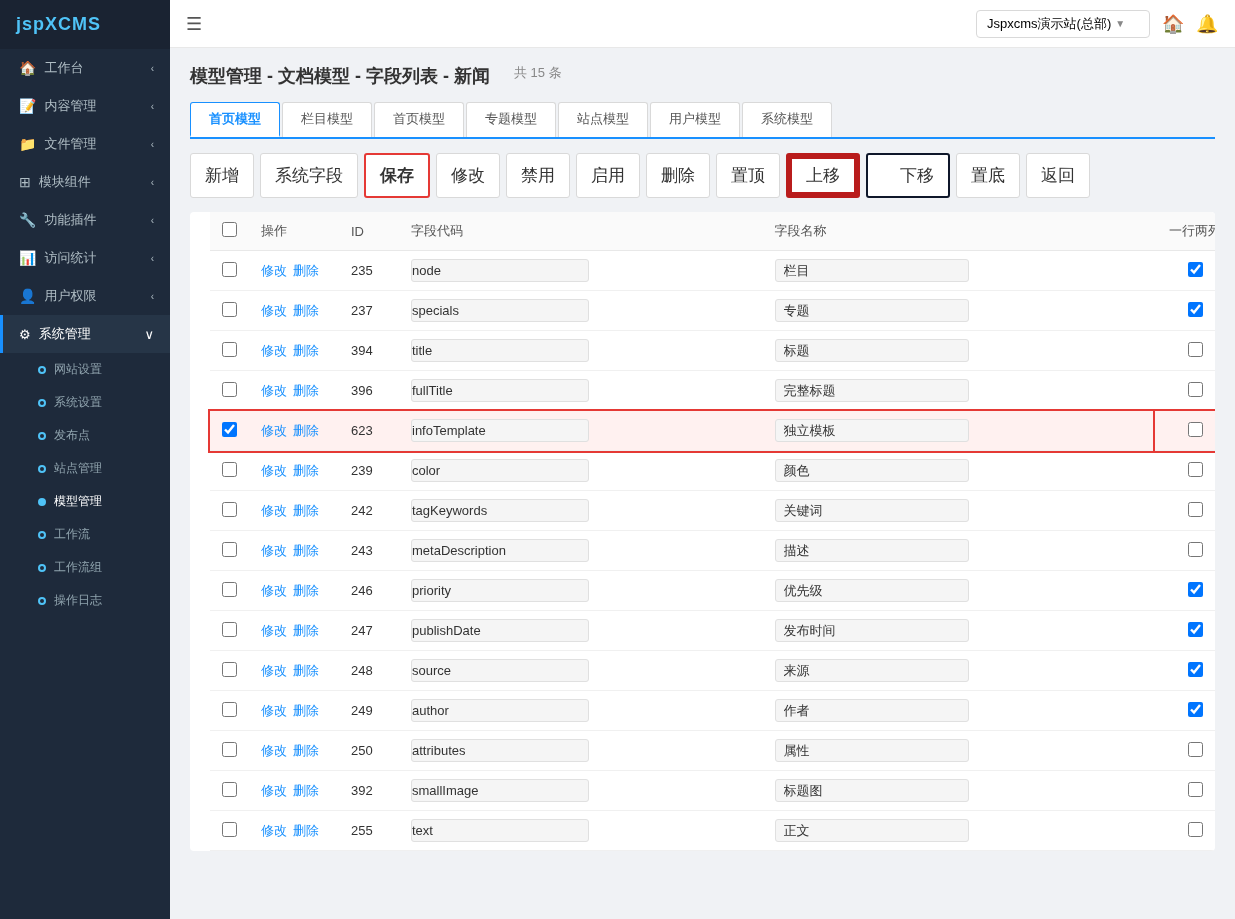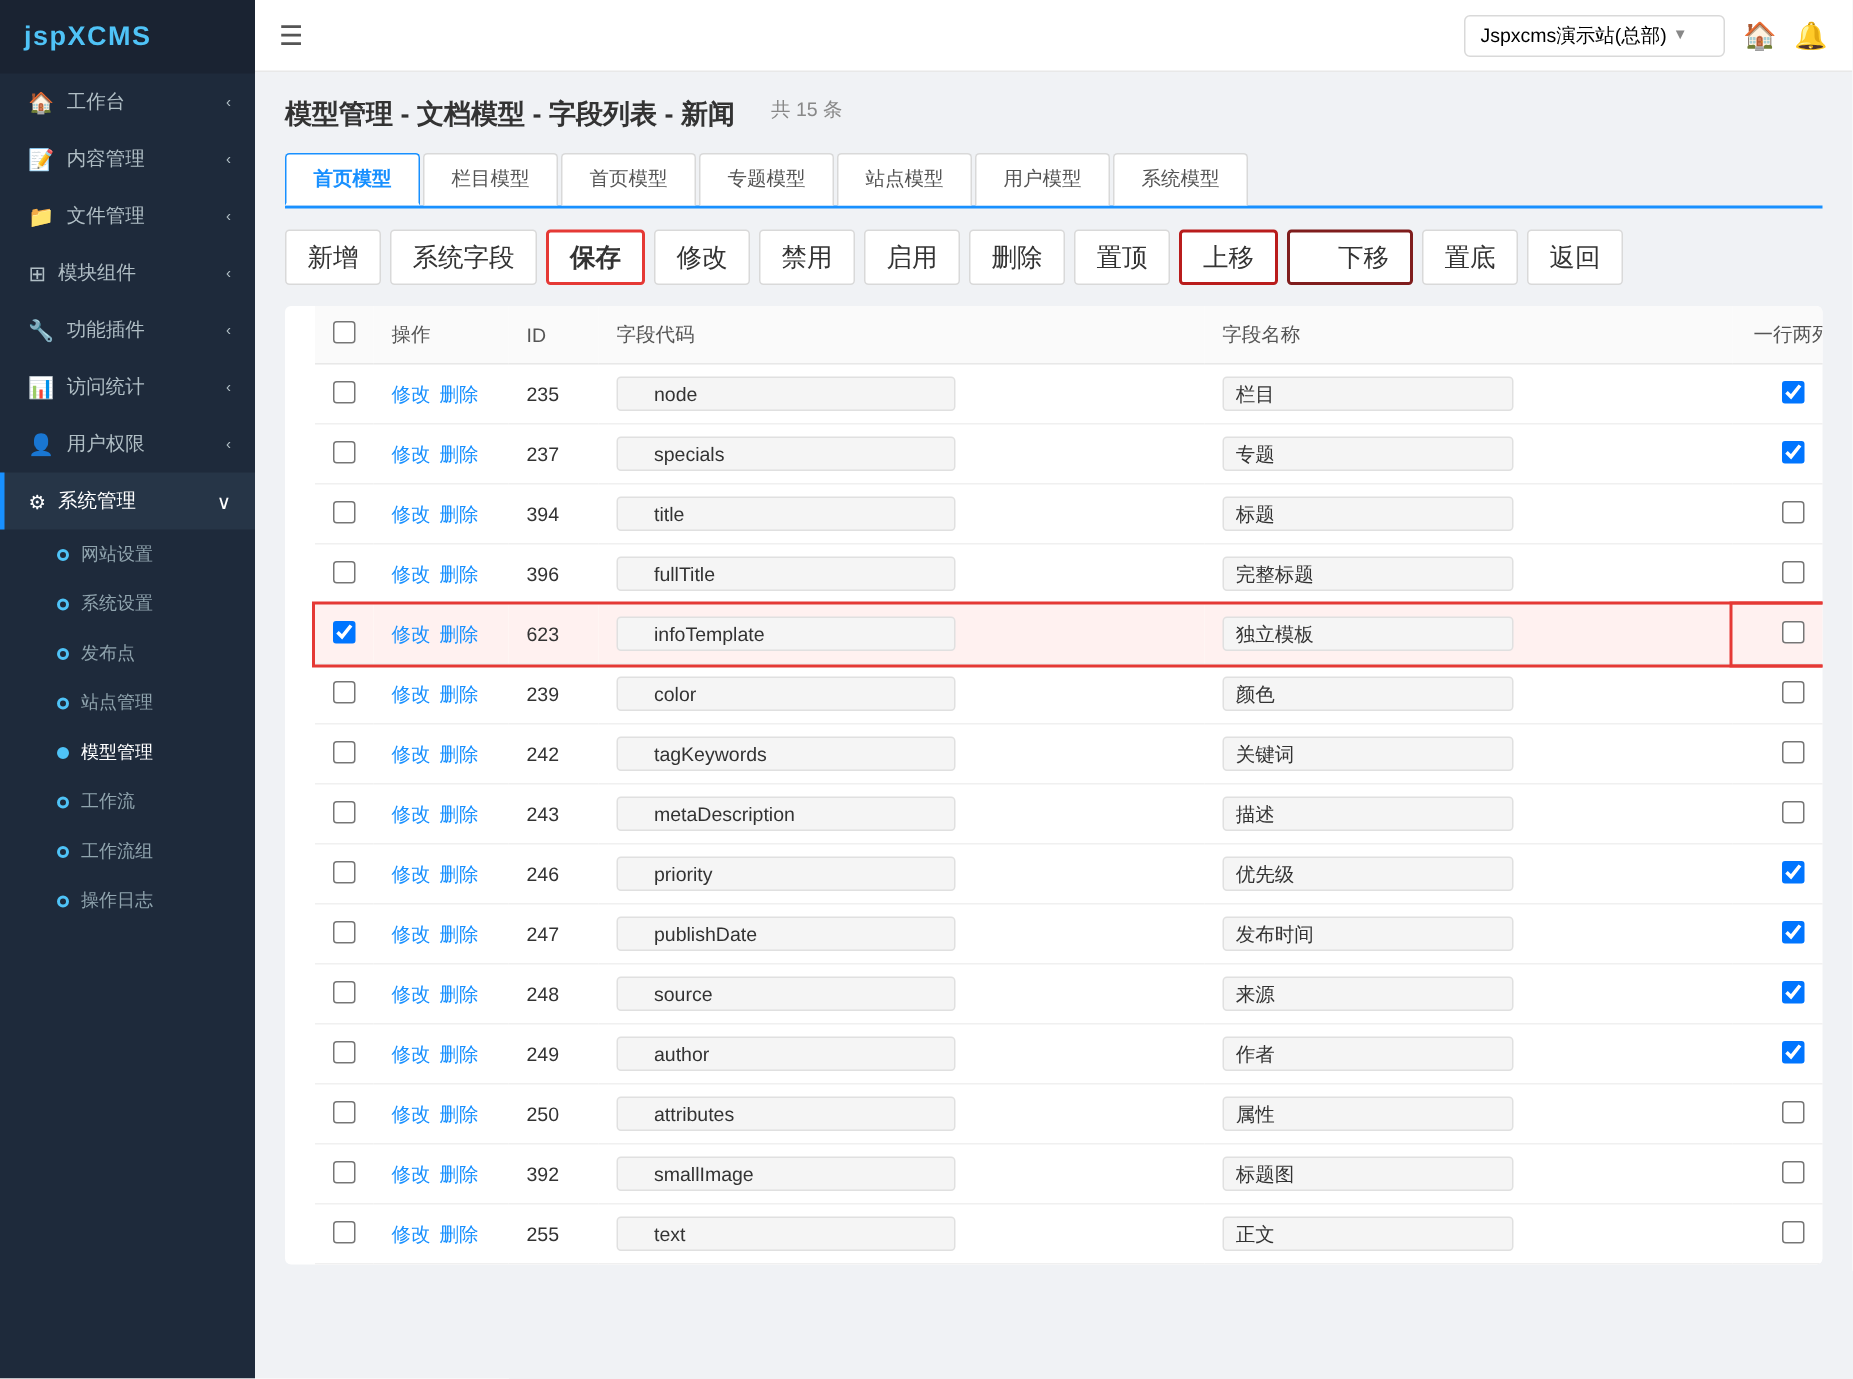--- a/index.html
+++ b/index.html
@@ -47,21 +47,21 @@
     .btn { padding: 5px 14px; border: 1px solid #d9d9d9; background: #fff; border-radius: 3px; cursor: pointer; font-size: 17px; color: #333; }
     .btn-highlighted { border: 2px solid #e53935; color: #333; font-weight: bold; }
 
     
     .table-wrap { background: #fff; border-radius: 4px; overflow: hidden; }
     table { width: 100%; border-collapse: collapse; margin-left: 20px; }
     thead tr { background: #fafafa; }
     th { padding: 10px 12px; text-align: left; font-weight: normal; color: #555; border-bottom: 1px solid #e8e8e8; font-size: 13px; }
     td { padding: 8px 12px; border-bottom: 1px solid #f0f0f0; font-size: 13px; color: #333; vertical-align: middle; }
     .td-ops a { color: #1890ff; cursor: pointer; margin-right: 6px; text-decoration: none; }
-    .field-code-input { background: #f5f5f5; border: 1px solid #e0e0e0; padding: 3px 24px; border-radius: 3px; font-size: 13px; color: #333; min-width: 140px; }
+    .field-code-input { background: #f5f5f5; border: 1px solid #e0e0e0; padding: 3px 0; border-radius: 3px; font-size: 13px; color: #333; min-width: 140px; }
     .field-name-input { background: #f5f5f5; border: 1px solid #e0e0e0; padding: 3px 8px; border-radius: 3px; font-size: 13px; color: #333; min-width: 100px; }
     .checkbox-cell { text-align: center; }
     .cb { width: 15px; height: 15px; cursor: pointer; }
 
     
     .check-col { width: 36px; text-align: center; }
     .id-col { width: 60px; }
     .ops-col { width: 90px; }
     .oneline-col { width: 80px; text-align: center; }
   </style>
@@ -183,22 +183,22 @@
 
     <div class="toolbar">
       <button class="btn">新增</button>
       <button class="btn">系统字段</button>
       <button class="btn btn-highlighted" style="border:2px solid #e53935;">保存</button>
       <button class="btn">修改</button>
       <button class="btn">禁用</button>
       <button class="btn">启用</button>
       <button class="btn">删除</button>
       <button class="btn">置顶</button>
-      <button class="btn" style="border:2px solid #b91c1c;">上移</button>
-      <button class="btn" style="border:2px solid #7f1d1d;padding-left:32px;">下移</button>
+      <button class="btn" style="border:6px solid #b91c1c;">上移</button>
+      <button class="btn" style="border:2px solid #0f172a;padding-left:32px;">下移</button>
       <button class="btn">置底</button>
       <button class="btn">返回</button>
     </div>
 
     <div class="table-wrap">
       <table>
         <thead>
           <tr>
             <th class="check-col">
               <input type="checkbox" class="cb" style="">

